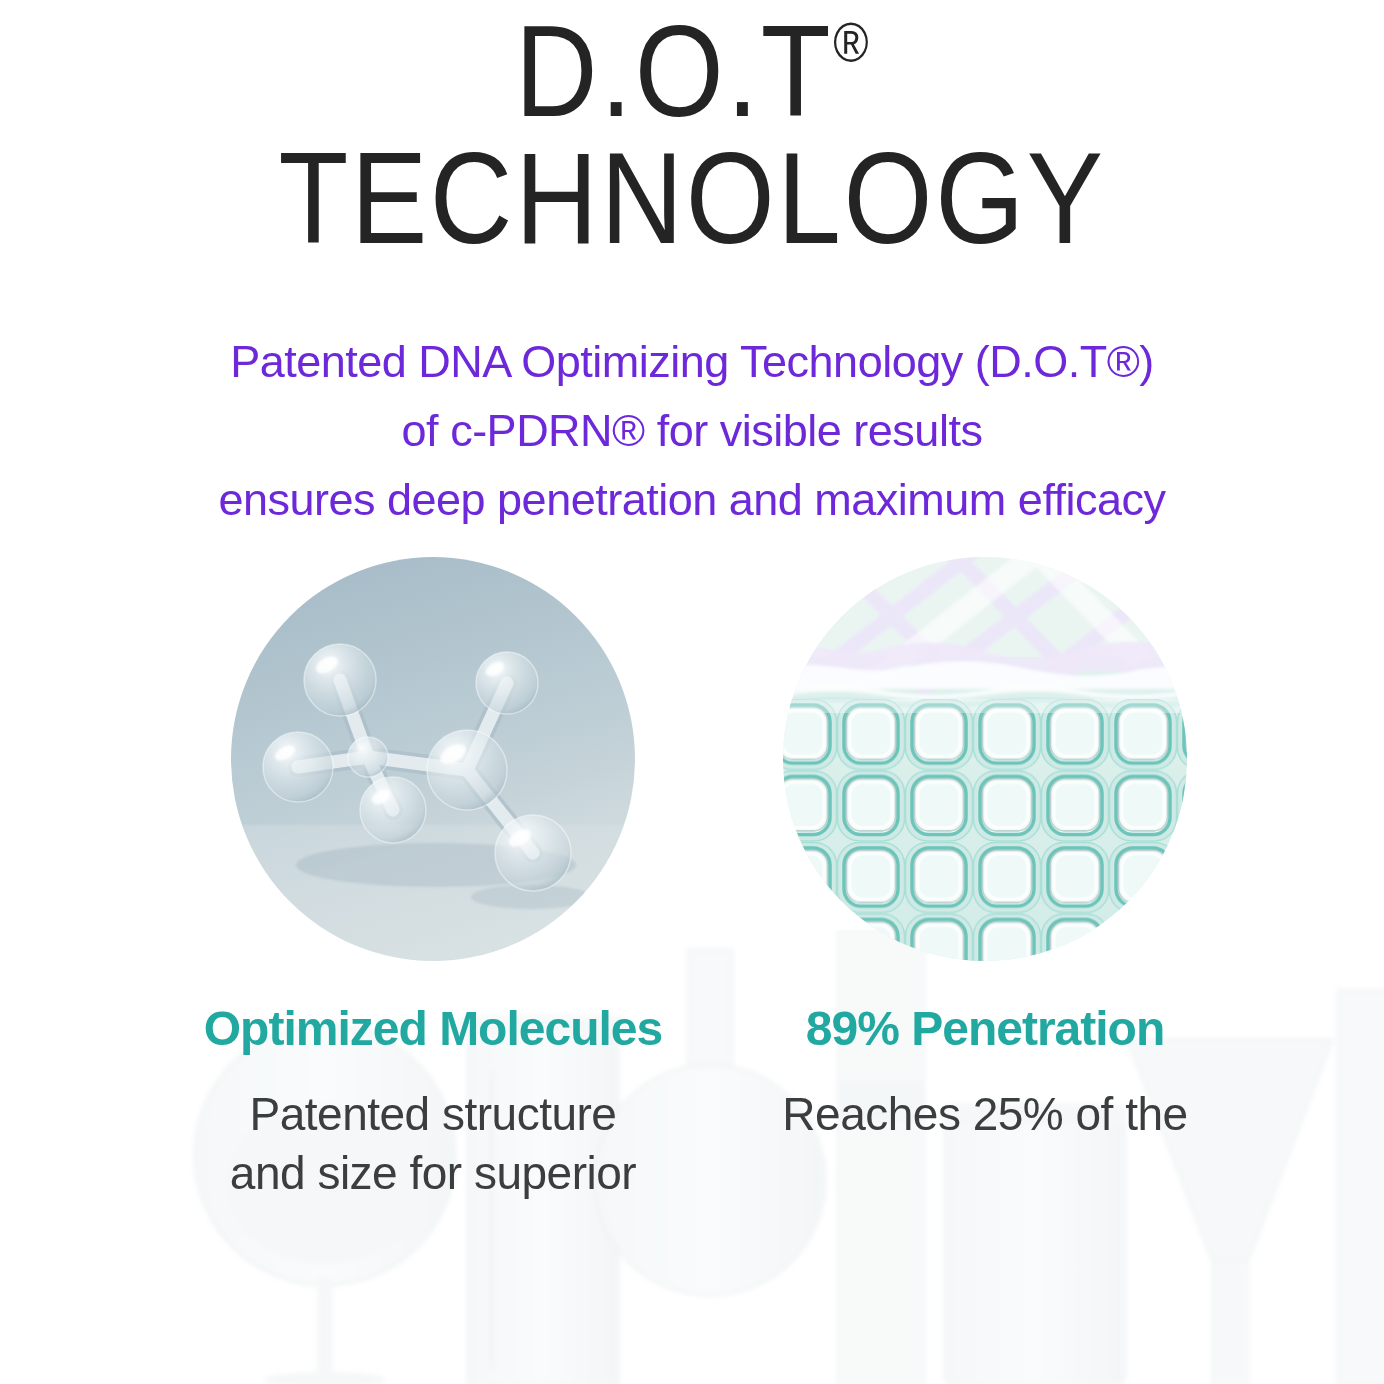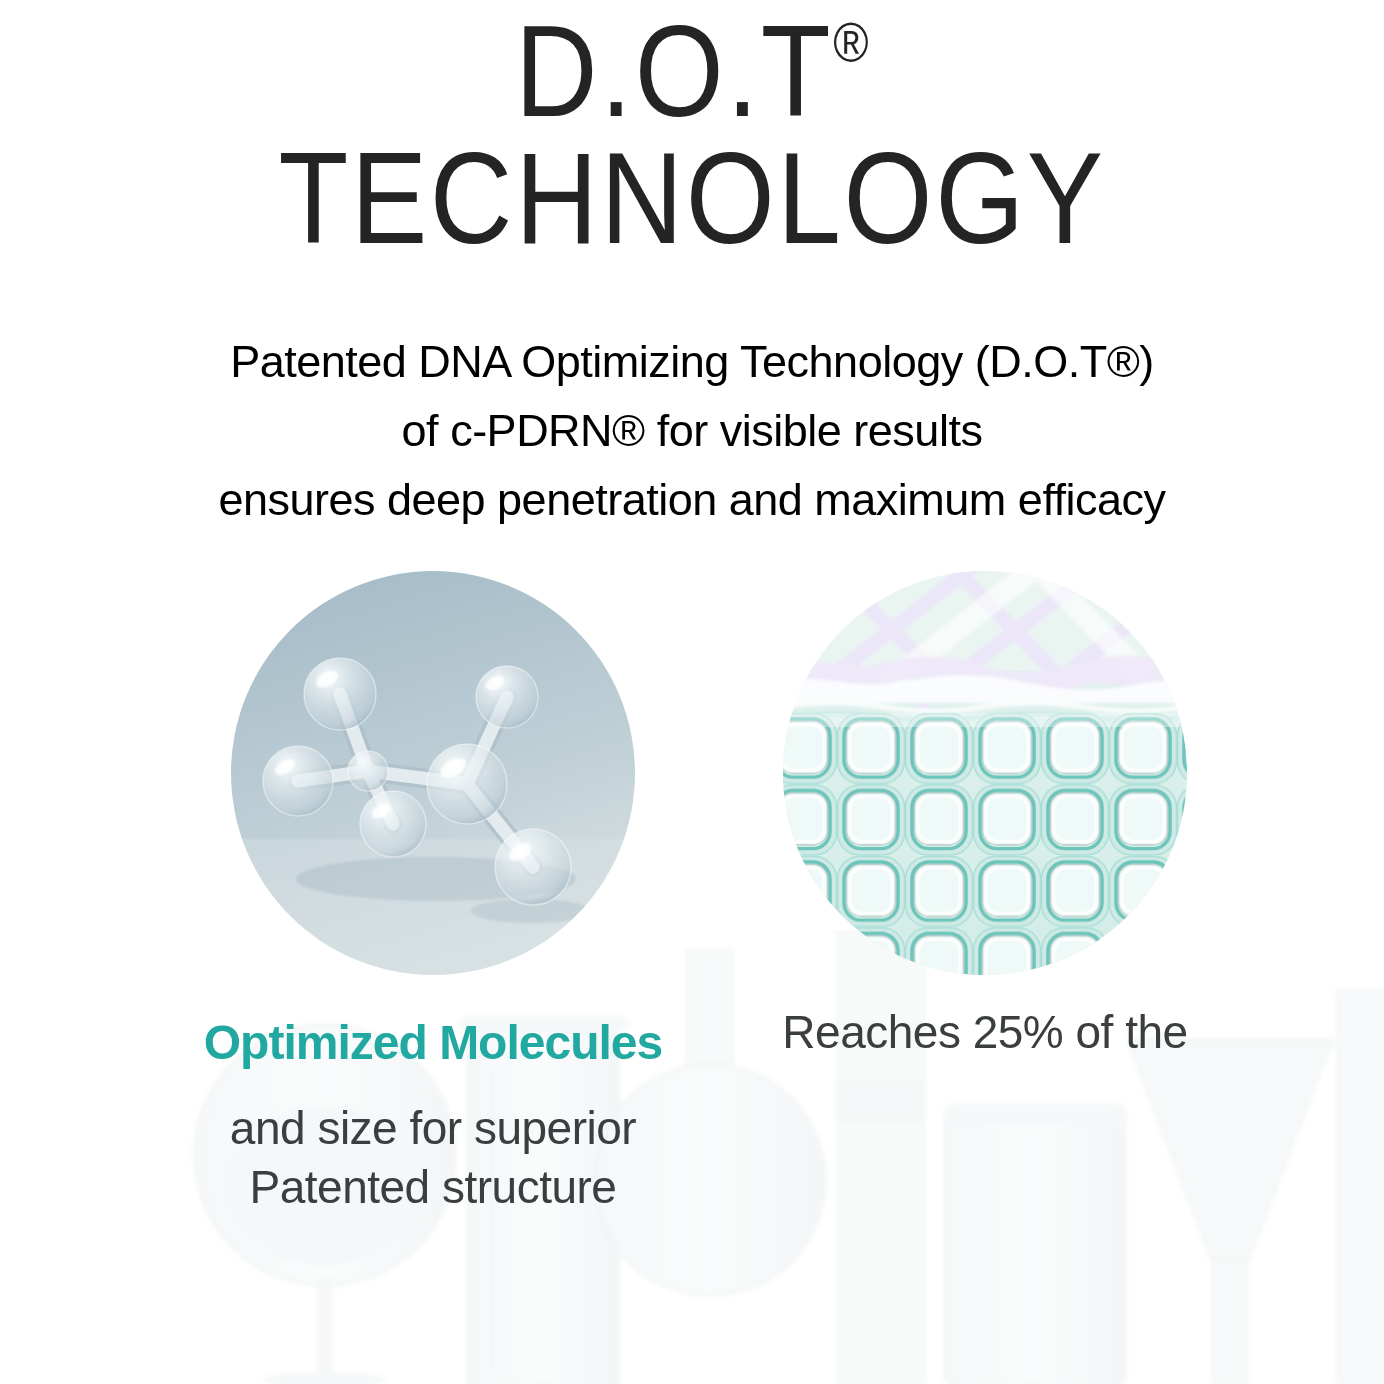--- a/index.html
+++ b/index.html
@@ -10,24 +10,24 @@
   
   .glassware{position:absolute;left:0;top:930px;width:1384px;height:454px;z-index:0;}
   
   .title-block{position:absolute;top:-10px;left:0;width:100%;text-align:center;z-index:2;
     color:#242424;font-size:130px;line-height:127px;font-weight:400;}
   .title-line{display:block;}
   .squeeze{display:inline-block;transform:scaleX(0.88);transform-origin:50% 50%;letter-spacing:3px;white-space:nowrap;}
   .reg-big{font-size:0.42em;vertical-align:super;letter-spacing:0;position:relative;top:-0.18em;}
   
   .subtitle{position:absolute;top:282px;left:0;width:100%;text-align:center;z-index:2;
-    color:#000000;font-size:45px;line-height:69px;font-weight:400;letter-spacing:-0.5px;}
+    color:#6d28d9;font-size:45px;line-height:69px;font-weight:400;letter-spacing:-0.5px;}
   .subtitle span{display:block;}
   
-  .feature{position:absolute;top:571px;width:500px;text-align:center;z-index:2;}
+  .feature{position:absolute;top:557px;width:500px;text-align:center;z-index:2;}
   .feature.left{left:183px;}
   .feature.right{left:735px;}
   .circle-img{width:404px;height:404px;margin:0 auto;border-radius:50%;overflow:hidden;display:block;}
   .circle-img svg{display:block;}
   .feature h2{margin:40px 0 0 0;font-size:48px;line-height:56px;font-weight:700;
     color:#21a8a0;letter-spacing:-1px;white-space:nowrap;}
   .feature .caption{margin:28px 0 0 0;color:#3b3e3f;font-size:46px;line-height:59px;letter-spacing:-0.5px;}
   .feature .caption span{display:block;white-space:nowrap;}
 </style>
 </head>
@@ -143,22 +143,22 @@
           <ellipse cx="264" cy="112" rx="10" ry="6" transform="rotate(-30 264 112)"></ellipse>
           <ellipse cx="54" cy="196" rx="11" ry="6" transform="rotate(-30 54 196)"></ellipse>
           <ellipse cx="222" cy="197" rx="14" ry="8" transform="rotate(-30 222 197)"></ellipse>
           <ellipse cx="150" cy="240" rx="10" ry="6" transform="rotate(-30 150 240)"></ellipse>
           <ellipse cx="289" cy="281" rx="12" ry="7" transform="rotate(-30 289 281)"></ellipse>
         </g>
       </svg>
     </span>
     <h2>Optimized Molecules</h2>
     <p class="caption">
+      <span>Patented structure</span>
       <span>and size for superior</span>
-      <span>Patented structure</span>
     </p>
   </section>
 
   <section class="feature right">
     <span class="circle-img">
       <svg viewBox="0 0 404 404" width="404" height="404" aria-hidden="true">
         <defs>
           <linearGradient id="cellbg" x1="0" y1="0" x2="0" y2="1">
             <stop offset="0" stop-color="#e7f4f1"></stop>
             <stop offset="0.35" stop-color="#ddf0ec"></stop>
@@ -194,18 +194,19 @@
           <path d="M0 110 C 40 102, 80 120, 120 111 S 200 102 240 111 S 320 122 360 112 L 404 108 L 404 132 L 0 132 Z" fill="#fcfdff" opacity="0.95"></path>
 
           <path d="M0 136 Q 50 128 100 136 T 200 136 T 300 136 T 404 136" stroke="#ffffff" stroke-width="5" fill="none" opacity="0.8"></path>
           <path d="M0 146 Q 50 140 100 146 T 200 146 T 300 146 T 404 146" stroke="#bfe5df" stroke-width="4" fill="none" opacity="0.8"></path>
         </g>
 
         <rect x="0" y="142" width="404" height="262" fill="url(#cells)"></rect>
         <rect x="0" y="142" width="404" height="14" fill="#ffffff" opacity="0.35"></rect>
       </svg>
     </span>
+    <h2>89% Penetration</h2>
     <p class="caption">
       <span>Reaches 25% of the</span>
     </p>
   </section>
 
 </div>
 
 </body></html>

